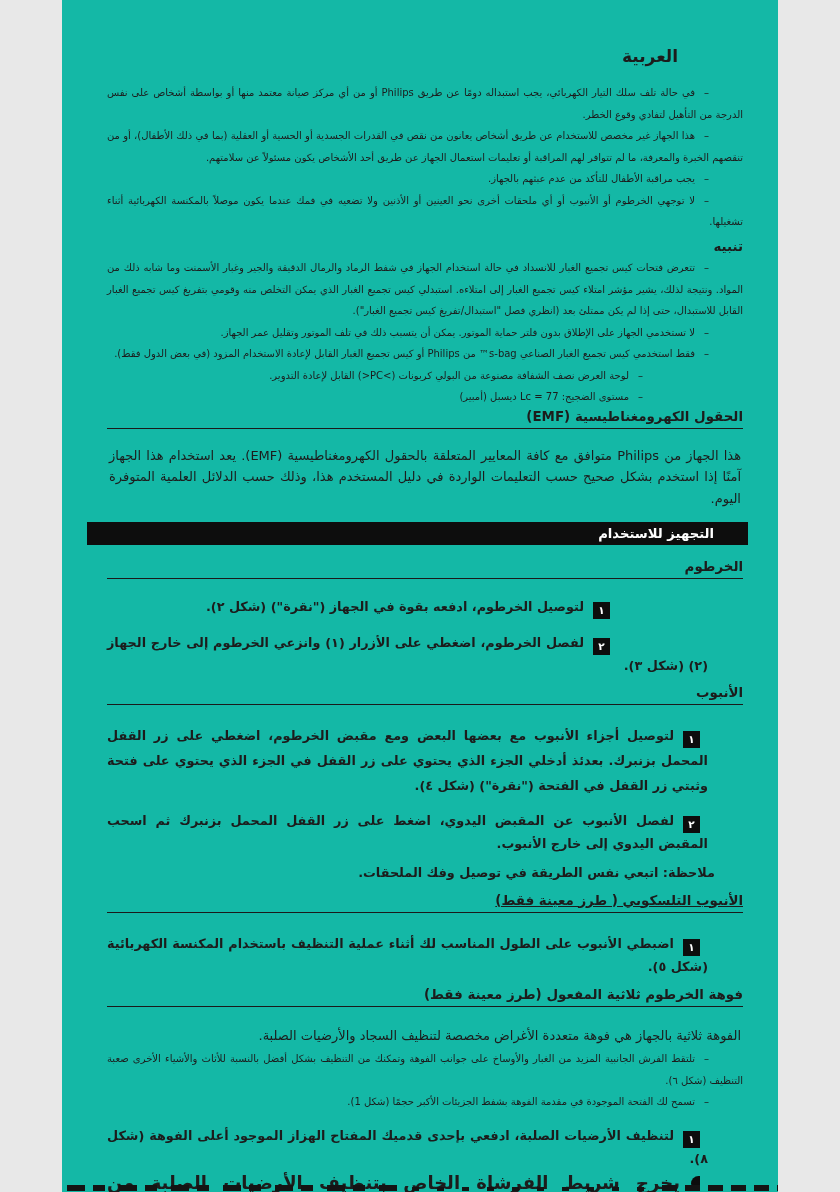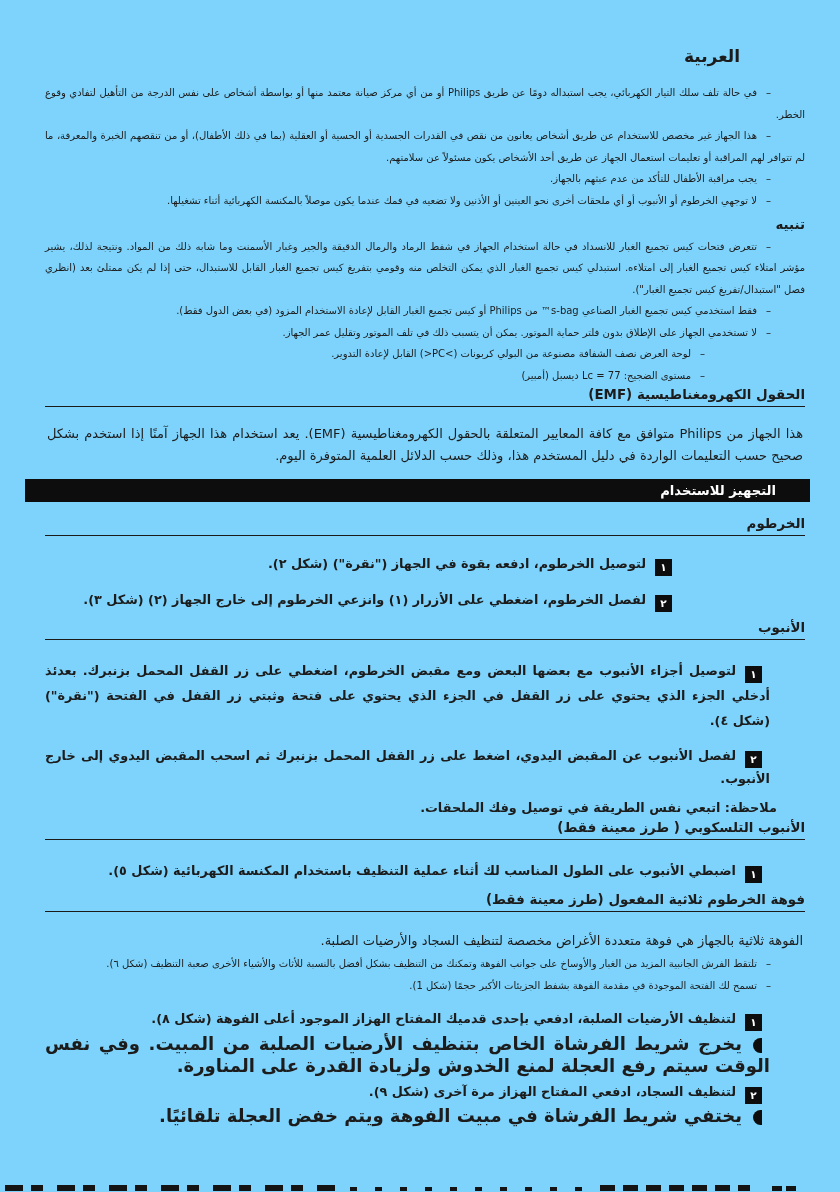--- a/index.html
+++ b/index.html
@@ -1,17 +1,17 @@
 <!DOCTYPE html>
 <html lang="ar" dir="rtl"><head>
 <meta charset="utf-8">
 <style>
   html,body{margin:0;padding:0;background:#e8e8e8;}
   .page{
-    position:relative;width:840px;height:1192px;margin:0 auto;background:#7dd3fc;
+    position:relative;width:716px;height:1192px;margin:0 auto;background:#14b8a6;
     direction:rtl;font-family:"DejaVu Sans",sans-serif;color:#1c1c1c;
     box-sizing:border-box;padding:44px 35px 4px 45px;overflow:hidden;
   }
   .page-title{font-size:17px;font-weight:bold;line-height:24px;margin:0 65px 14px 0;text-align:right;}
   .blist{list-style:none;margin:0;padding:0;}
   .blist li{font-size:10px;line-height:21.5px;text-align:justify;text-indent:34px;}
   .blist li.indented{text-indent:100px;}
   .dash{margin-left:9px;}
   .subhead{font-size:13.4px;font-weight:bold;margin:0;text-align:right;line-height:21.5px;}
   .ruled{line-height:14px;padding-bottom:4px;border-bottom:1.5px solid #1a1a1a;}
@@ -25,21 +25,21 @@
   .step.wide{line-height:25px;}
   .step.inset{text-indent:98px;}
   .stepnum{
     display:inline-block;width:17px;height:17px;background:#0d0d0d;color:#fff;
     font-size:10.5px;font-weight:bold;line-height:17px;text-align:center;
     text-indent:0;margin-left:9px;vertical-align:-3px;
   }
   .result{font-size:18px;font-weight:bold;line-height:21.5px;text-align:justify;margin:0;padding-right:35px;text-indent:8px;}
   .rmark{display:inline-block;width:9px;height:15px;background:#0d0d0d;border-radius:9px 0 0 9px;margin-left:11px;vertical-align:-2.5px;}
   .note{font-size:12.8px;font-weight:bold;line-height:21.5px;text-align:right;margin:7px 28px 0 0;}
-  .mt2{margin-top:2px;}.mt3{margin-top:3px;}.mt5{margin-top:5px;}.mt6{margin-top:2px;}
+  .mt2{margin-top:2px;}.mt3{margin-top:3px;}.mt5{margin-top:5px;}.mt6{margin-top:10px;text-decoration:underline;}
   .mt7{margin-top:12px;}.mt9{margin-top:9px;}.mt10{margin-top:10px;}.mt13{margin-top:13px;}
   .mt15{margin-top:15px;}.mt16{margin-top:16px;}.mt17{margin-top:17px;}.mt18{margin-top:18px;}
   .mt20{margin-top:20px;}.mt1{margin-top:1px;}
   .frag{position:absolute;}
   .frag1{left:5px;top:1185px;width:330px;height:6px;
     background:repeating-linear-gradient(90deg,#141414 0 18px,transparent 18px 26px,#141414 26px 38px,transparent 38px 52px);}
   .frag2{left:350px;top:1187px;width:240px;height:4px;
     background:repeating-linear-gradient(90deg,#141414 0 7px,transparent 7px 25px);}
   .frag3{left:600px;top:1185px;width:150px;height:6px;
     background:repeating-linear-gradient(90deg,#141414 0 15px,transparent 15px 23px);}
@@ -57,22 +57,22 @@
     <li><span class="dash">–</span><span>في حالة تلف سلك التيار الكهربائي، يجب استبداله دومًا عن طريق Philips أو من أي مركز صيانة معتمد منها أو بواسطة أشخاص على نفس الدرجة من التأهيل لتفادي وقوع الخطر.</span></li>
     <li><span class="dash">–</span><span>هذا الجهاز غير مخصص للاستخدام عن طريق أشخاص يعانون من نقص في القدرات الجسدية أو الحسية أو العقلية (بما في ذلك الأطفال)، أو من تنقصهم الخبرة والمعرفة، ما لم تتوافر لهم المراقبة أو تعليمات استعمال الجهاز عن طريق أحد الأشخاص يكون مسئولاً عن سلامتهم.</span></li>
     <li><span class="dash">–</span><span>يجب مراقبة الأطفال للتأكد من عدم عبثهم بالجهاز.</span></li>
     <li><span class="dash">–</span><span>لا توجهي الخرطوم أو الأنبوب أو أي ملحقات أخرى نحو العينين أو الأذنين ولا تضعيه في فمك عندما يكون موصلاً بالمكنسة الكهربائية أثناء تشغيلها.</span></li>
   </ul>
 
   <h3 class="subhead mt3">تنبيه</h3>
 
   <ul class="blist">
     <li><span class="dash">–</span><span>تتعرض فتحات كيس تجميع الغبار للانسداد في حالة استخدام الجهاز في شفط الرماد والرمال الدقيقة والجير وغبار الأسمنت وما شابه ذلك من المواد. ونتيجة لذلك، يشير مؤشر امتلاء كيس تجميع الغبار إلى امتلاءه. استبدلي كيس تجميع الغبار الذي يمكن التخلص منه وقومي بتفريغ كيس تجميع الغبار القابل للاستبدال، حتى إذا لم يكن ممتلئ بعد (انظري فصل "استبدال/تفريغ كيس تجميع الغبار").</span></li>
+    <li><span class="dash">–</span><span>لا تستخدمي الجهاز على الإطلاق بدون فلتر حماية الموتور. يمكن أن يتسبب ذلك في تلف الموتور وتقليل عمر الجهاز.</span></li>
     <li><span class="dash">–</span><span>فقط استخدمي كيس تجميع الغبار الصناعي s-bag™ من Philips أو كيس تجميع الغبار القابل لإعادة الاستخدام المزود (في بعض الدول فقط).</span></li>
-    <li><span class="dash">–</span><span>لا تستخدمي الجهاز على الإطلاق بدون فلتر حماية الموتور. يمكن أن يتسبب ذلك في تلف الموتور وتقليل عمر الجهاز.</span></li>
     <li class="indented"><span class="dash">–</span><span>لوحة العرض نصف الشفافة مصنوعة من البولي كربونات (&gt;PC&lt;) القابل لإعادة التدوير.</span></li>
     <li class="indented"><span class="dash">–</span><span>مستوى الضجيج: Lc = 77 ديسبل (أمبير)</span></li>
   </ul>
 
   <h3 class="subhead ruled mt2">الحقول الكهرومغناطيسية (EMF)</h3>
   <p class="para mt16">هذا الجهاز من Philips متوافق مع كافة المعايير المتعلقة بالحقول الكهرومغناطيسية (EMF). يعد استخدام هذا الجهاز آمنًا إذا استخدم بشكل صحيح حسب التعليمات الواردة في دليل المستخدم هذا، وذلك حسب الدلائل العلمية المتوفرة اليوم.</p>
 
   <div class="section-bar">التجهيز للاستخدام</div>
 
   <h3 class="subhead ruled mt15">الخرطوم</h3>

